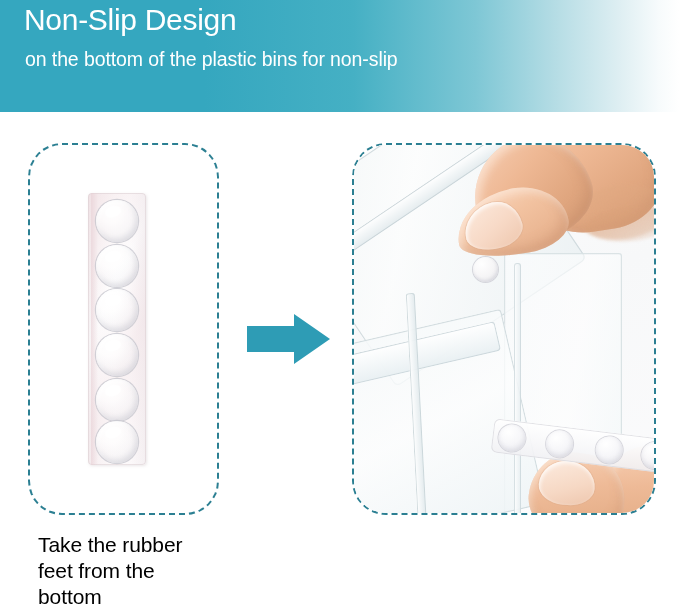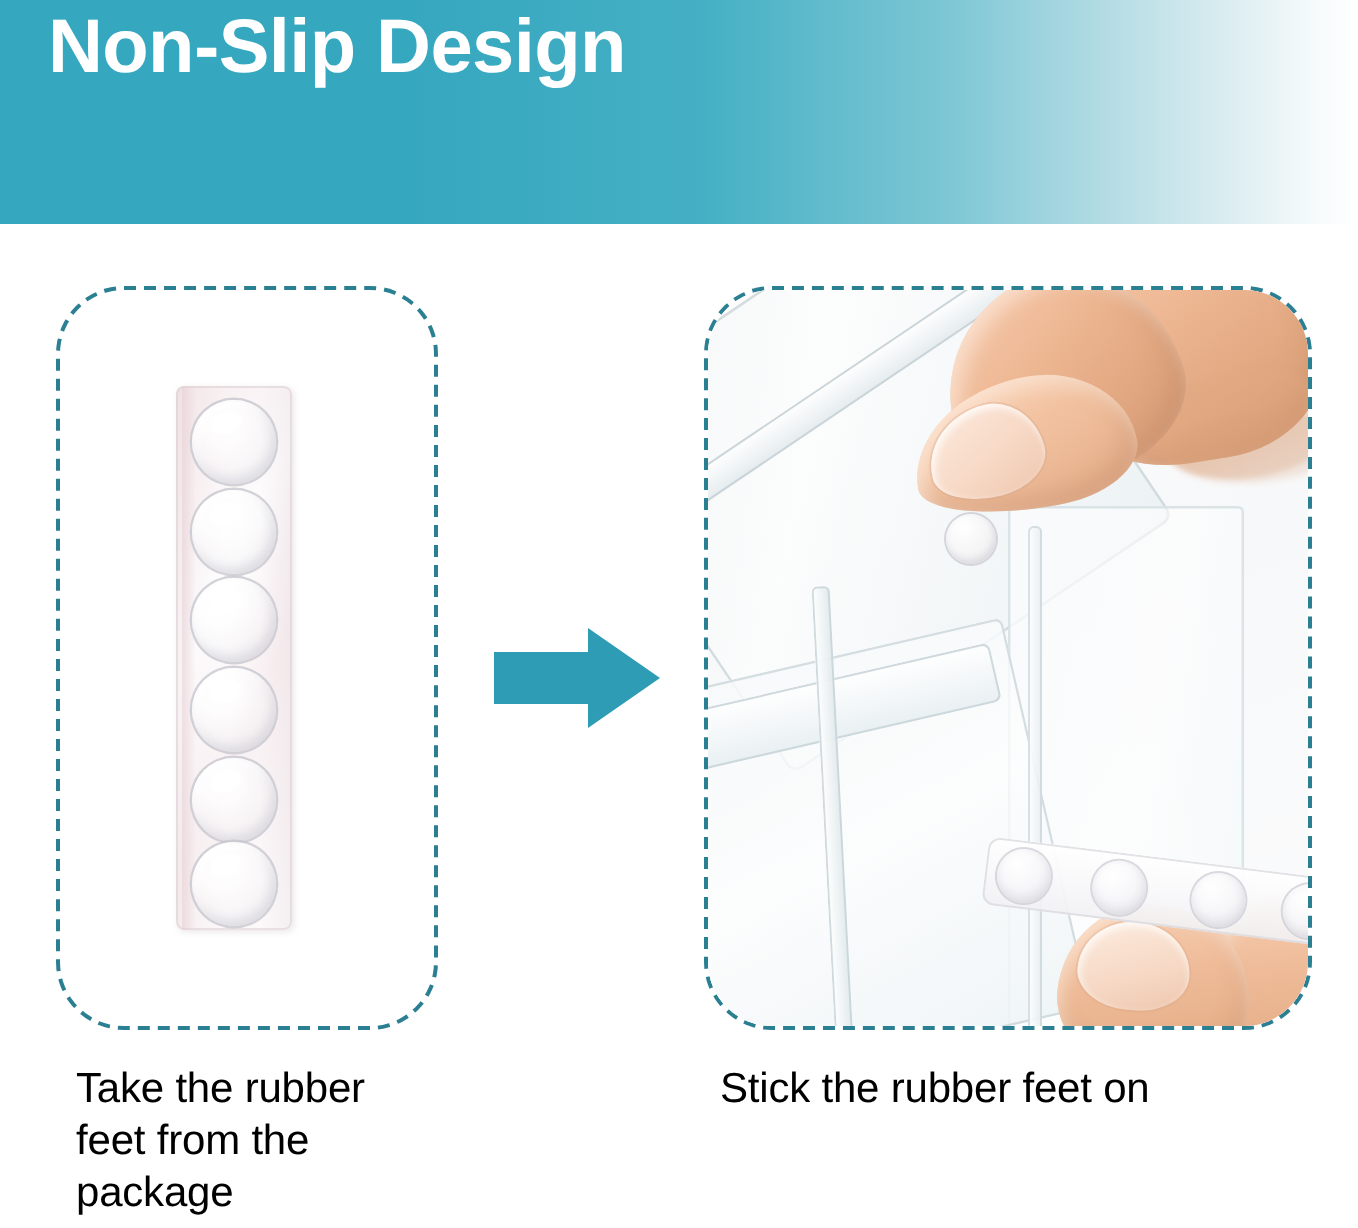--- a/index.html
+++ b/index.html
@@ -7,21 +7,21 @@
        font-family:"Liberation Sans","DejaVu Sans",sans-serif;
        -webkit-font-smoothing:antialiased;}
   .page{position:relative;width:679px;height:614px;background:#fff;}
 
   
   .header{position:absolute;left:0;top:0;width:679px;height:112px;
           background:linear-gradient(to right,
               #35a7bf 0%, #35a7bf 30%, #45b0c4 52%, #7ec7d5 70%,
               #b6dde5 82%, #ddeef2 91%, #f7fbfc 97%, #ffffff 100%);}
   .header-title{position:absolute;left:24px;top:3px;
-          font-size:38px;font-weight:bold;color:#ffffff;
+          font-size:30px;font-weight:normal;color:#ffffff;
           letter-spacing:-0.3px;white-space:nowrap;
           font-family:"Liberation Sans","DejaVu Sans",sans-serif;}
   .header-sub{position:absolute;left:25px;top:47px;
           font-size:19.5px;color:#ffffff;line-height:25px;
           letter-spacing:-0.1px;white-space:nowrap;}
 
   
   .panel{position:absolute;border:2px dashed #2b7f92;border-radius:34px;
          background:#ffffff;box-sizing:border-box;overflow:hidden;}
   .panel-left{left:28px;top:143px;width:191px;height:372px;}
@@ -162,20 +162,21 @@
   .cap-right{left:360px;top:532px;width:300px;}
 </style>
 </head>
 <body>
 
 <div class="page">
 
   <div class="header">
     <div class="header-title">Non-Slip Design</div>
     <div class="header-sub">
+      <div>on the bottom of the plastic bins for non-slip</div>
     </div>
   </div>
 
   <div class="panel panel-left">
     <div class="strip">
       <div class="dome d1"></div>
       <div class="dome d2"></div>
       <div class="dome d3"></div>
       <div class="dome d4"></div>
       <div class="dome d5"></div>
@@ -223,20 +224,19 @@
         <div class="sfoot sf3"></div>
         <div class="sfoot sf4"></div>
       </div>
 
     </div>
   </div>
 
   <div class="caption cap-left">
     <div>Take the rubber</div>
     <div>feet from the</div>
-    <div>package</div>
+    <div>bottom</div>
   </div>
 
   <div class="caption cap-right">
-    <div>Stick the rubber feet on</div>
   </div>
 
 </div>
 
 </body></html>

